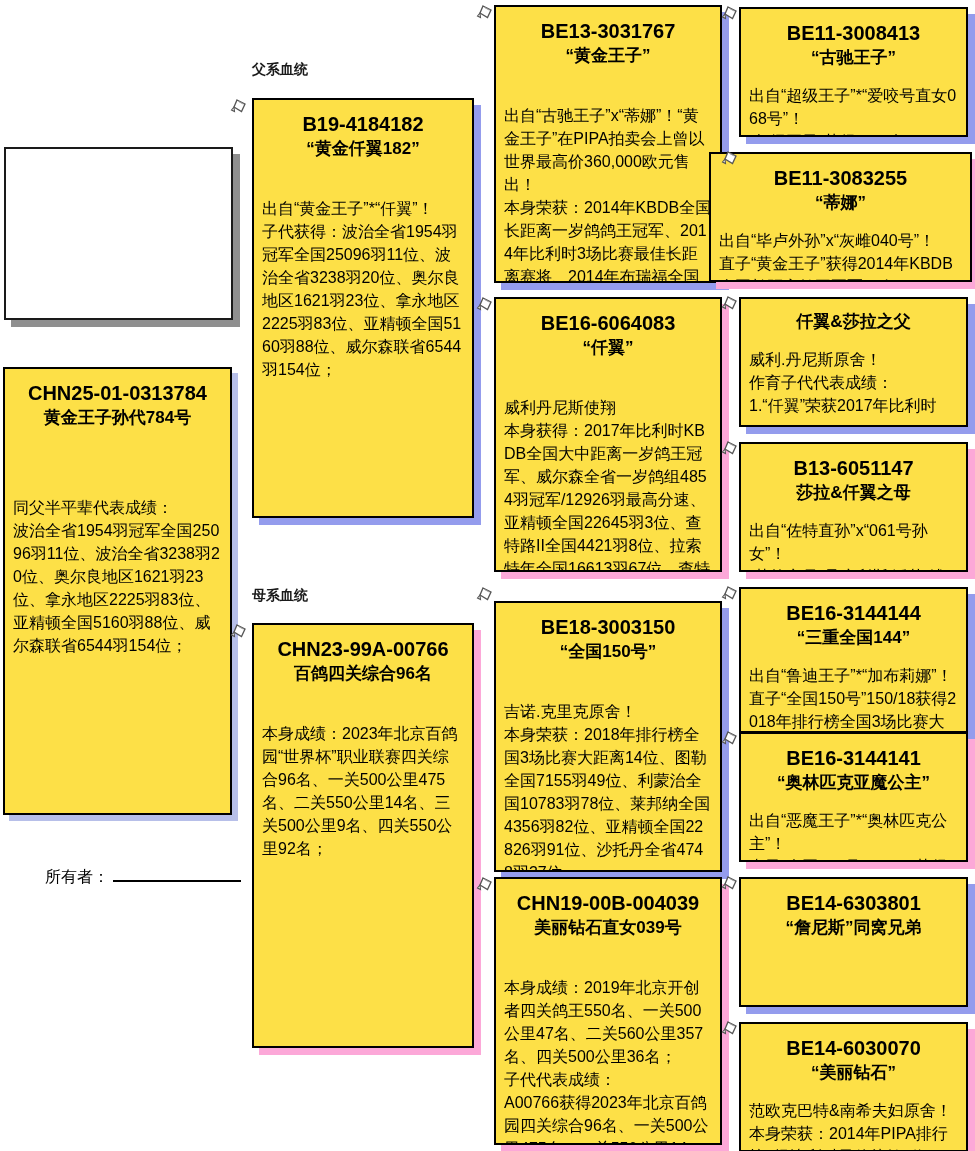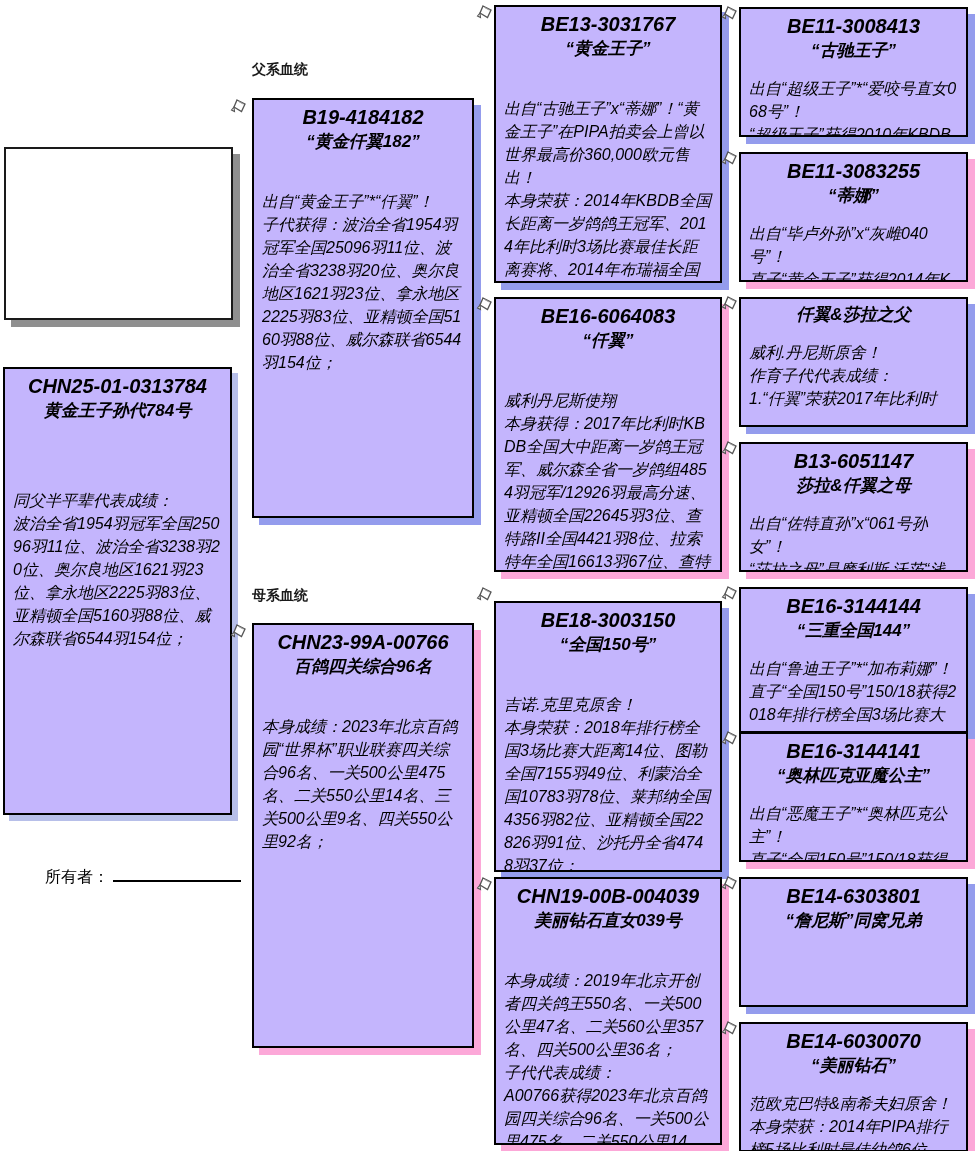--- a/index.html
+++ b/index.html
@@ -1,22 +1,22 @@
 <!DOCTYPE html>
 <html style="--male-shadow: #949ced; --female-shadow: #fca8d8; --neutral-shadow: #8f8f8f; --subject-shadow: #b7bfe9;"><head>
 <meta charset="utf-8">
 <style>
   html,body{margin:0;padding:0;background:#ffffff;}
   #stage{
     position:relative;width:975px;height:1151px;background:#ffffff;overflow:hidden;
     font-family:"Liberation Sans","DejaVu Sans",sans-serif;color:#000;
   }
   .pbox{
-    position:absolute;background:#c4b5fd;border:2px solid #000;box-sizing:border-box;
-    overflow:hidden;padding:4px 8px;font-style:italic;
+    position:absolute;background:#fde047;border:2px solid #000;box-sizing:border-box;
+    overflow:hidden;padding:11px 8px;
   }
   .pbox.male{box-shadow:7px 7px 0 var(--male-shadow,#949ced);}
   .pbox.female{box-shadow:7px 7px 0 var(--female-shadow,#fca8d8);}
   .pbox.subject{box-shadow:6px 6px 0 var(--subject-shadow,#b7bfe9);}
   .photo-box{
     position:absolute;background:#ffffff;border:2px solid #1a1a1a;box-sizing:border-box;
     box-shadow:7px 7px 0 var(--neutral-shadow,#8f8f8f);
   }
   .ring{font-weight:bold;font-size:20px;line-height:26px;text-align:center;letter-spacing:0;}
   .pname{font-weight:bold;font-size:17px;line-height:24px;text-align:center;}
@@ -93,21 +93,21 @@
 子代代表成绩：
 A00766获得2023年北京百鸽园四关综合96名、一关500公里475名、二关550公里14名、三关500公里9名、四关550公里</div>
   </div>
 
   <div class="pbox male" style="left:739px;top:7px;width:229px;height:130px">
     <div class="ring">BE11-3008413</div>
     <div class="pname">“古驰王子”</div>
     <div class="pbody gap-md">出自“超级王子”*“爱咬号直女068号”！
 “超级王子”获得2010年KBDB大</div>
   </div>
-  <div class="pbox female" style="left:739px;top:152px;width:229px;height:130px">
+  <div class="pbox female" style="left:709px;top:152px;width:263px;height:130px">
     <div class="ring">BE11-3083255</div>
     <div class="pname">“蒂娜”</div>
     <div class="pbody gap-md">出自“毕卢外孙”x“灰雌040号”！
 直子“黄金王子”获得2014年KBDB全国长距离鸽王冠军、布</div>
   </div>
   <div class="pbox male" style="left:739px;top:297px;width:229px;height:130px">
     <div class="pname">仟翼&amp;莎拉之父</div>
     <div class="pbody gap-md">威利.丹尼斯原舍！
 作育子代代表成绩：
 1.“仟翼”荣获2017年比利时</div>

